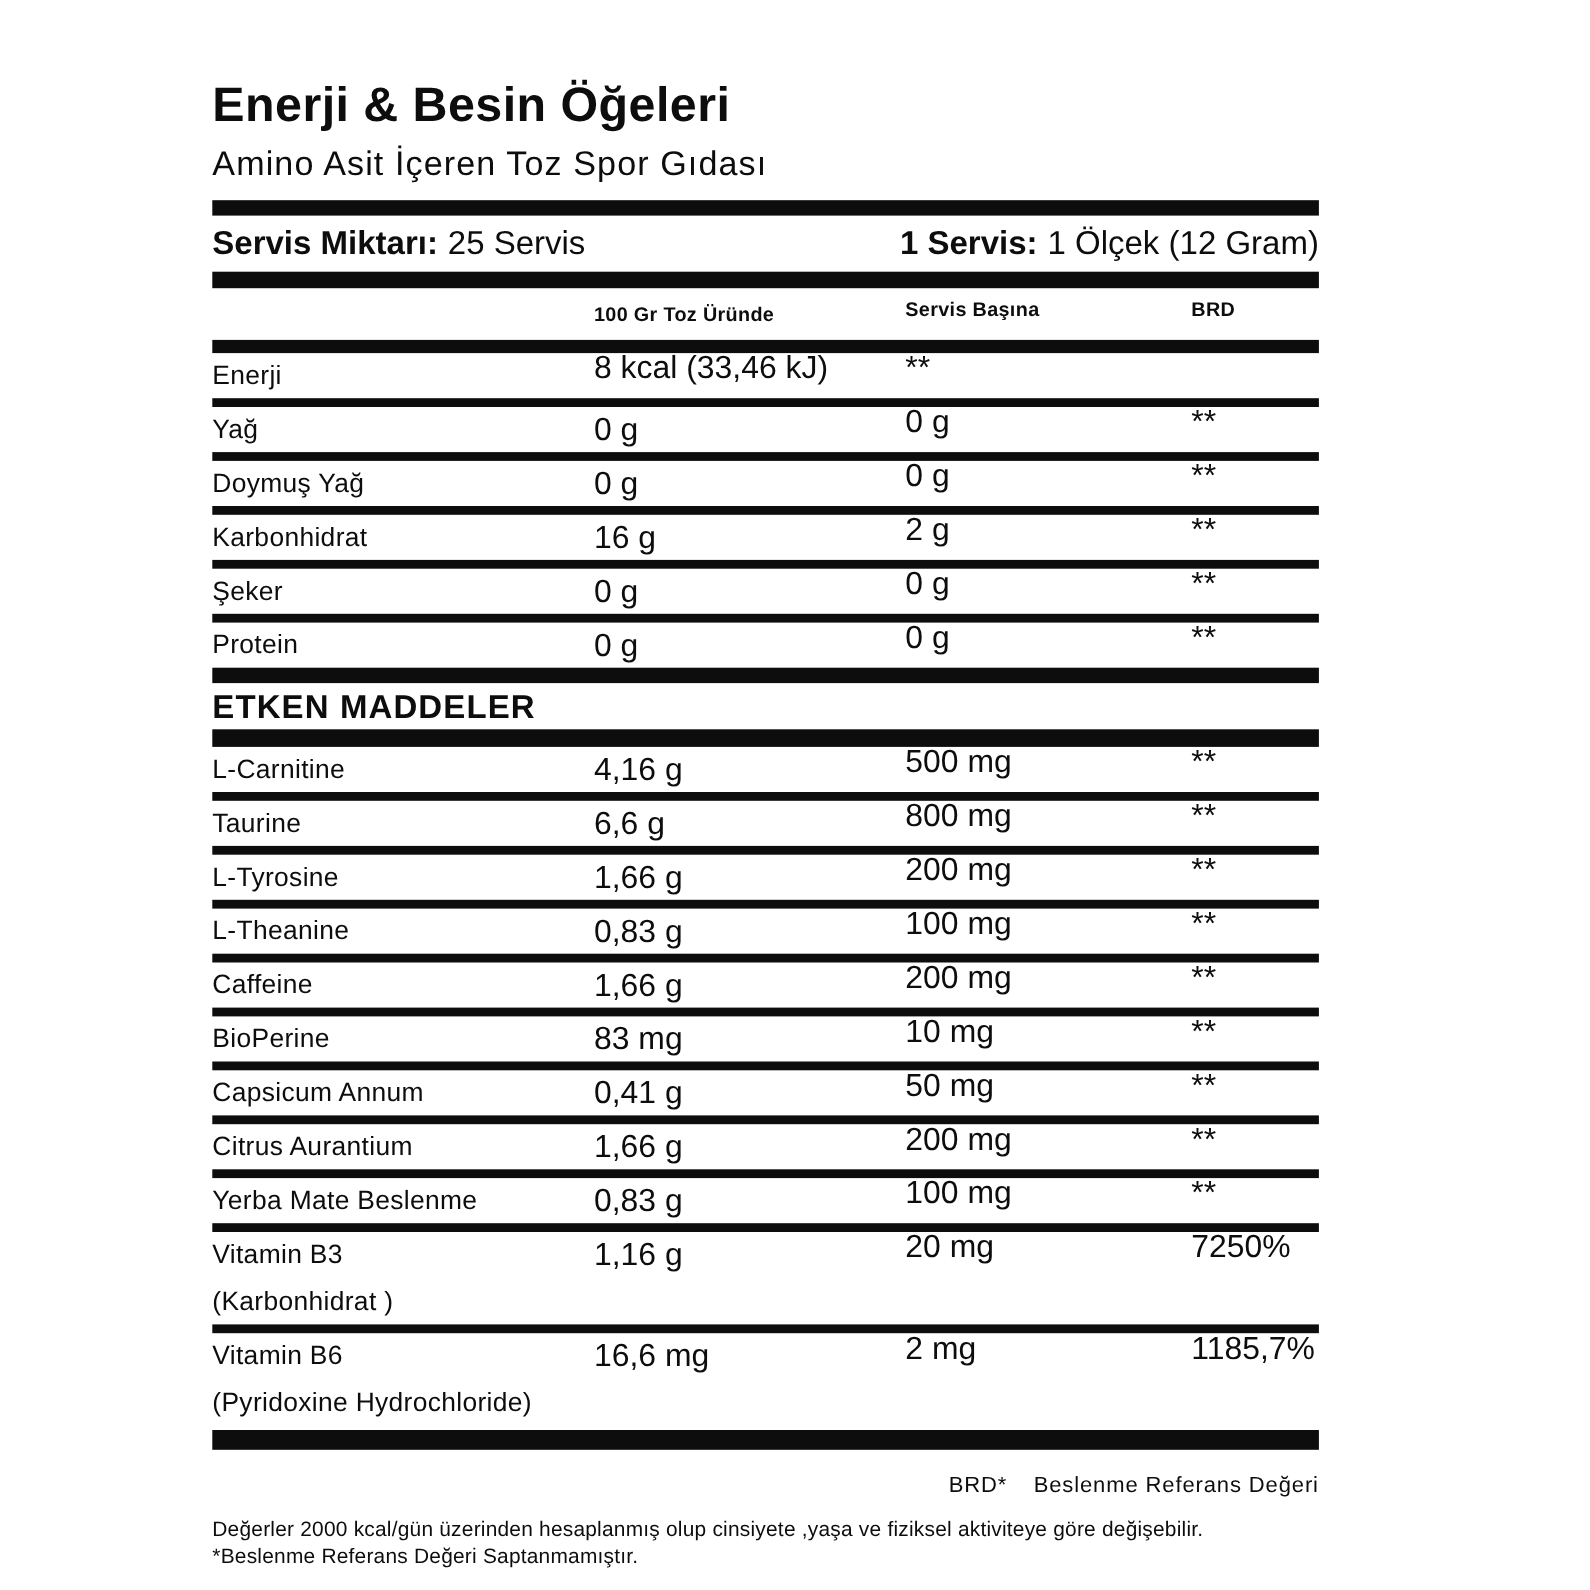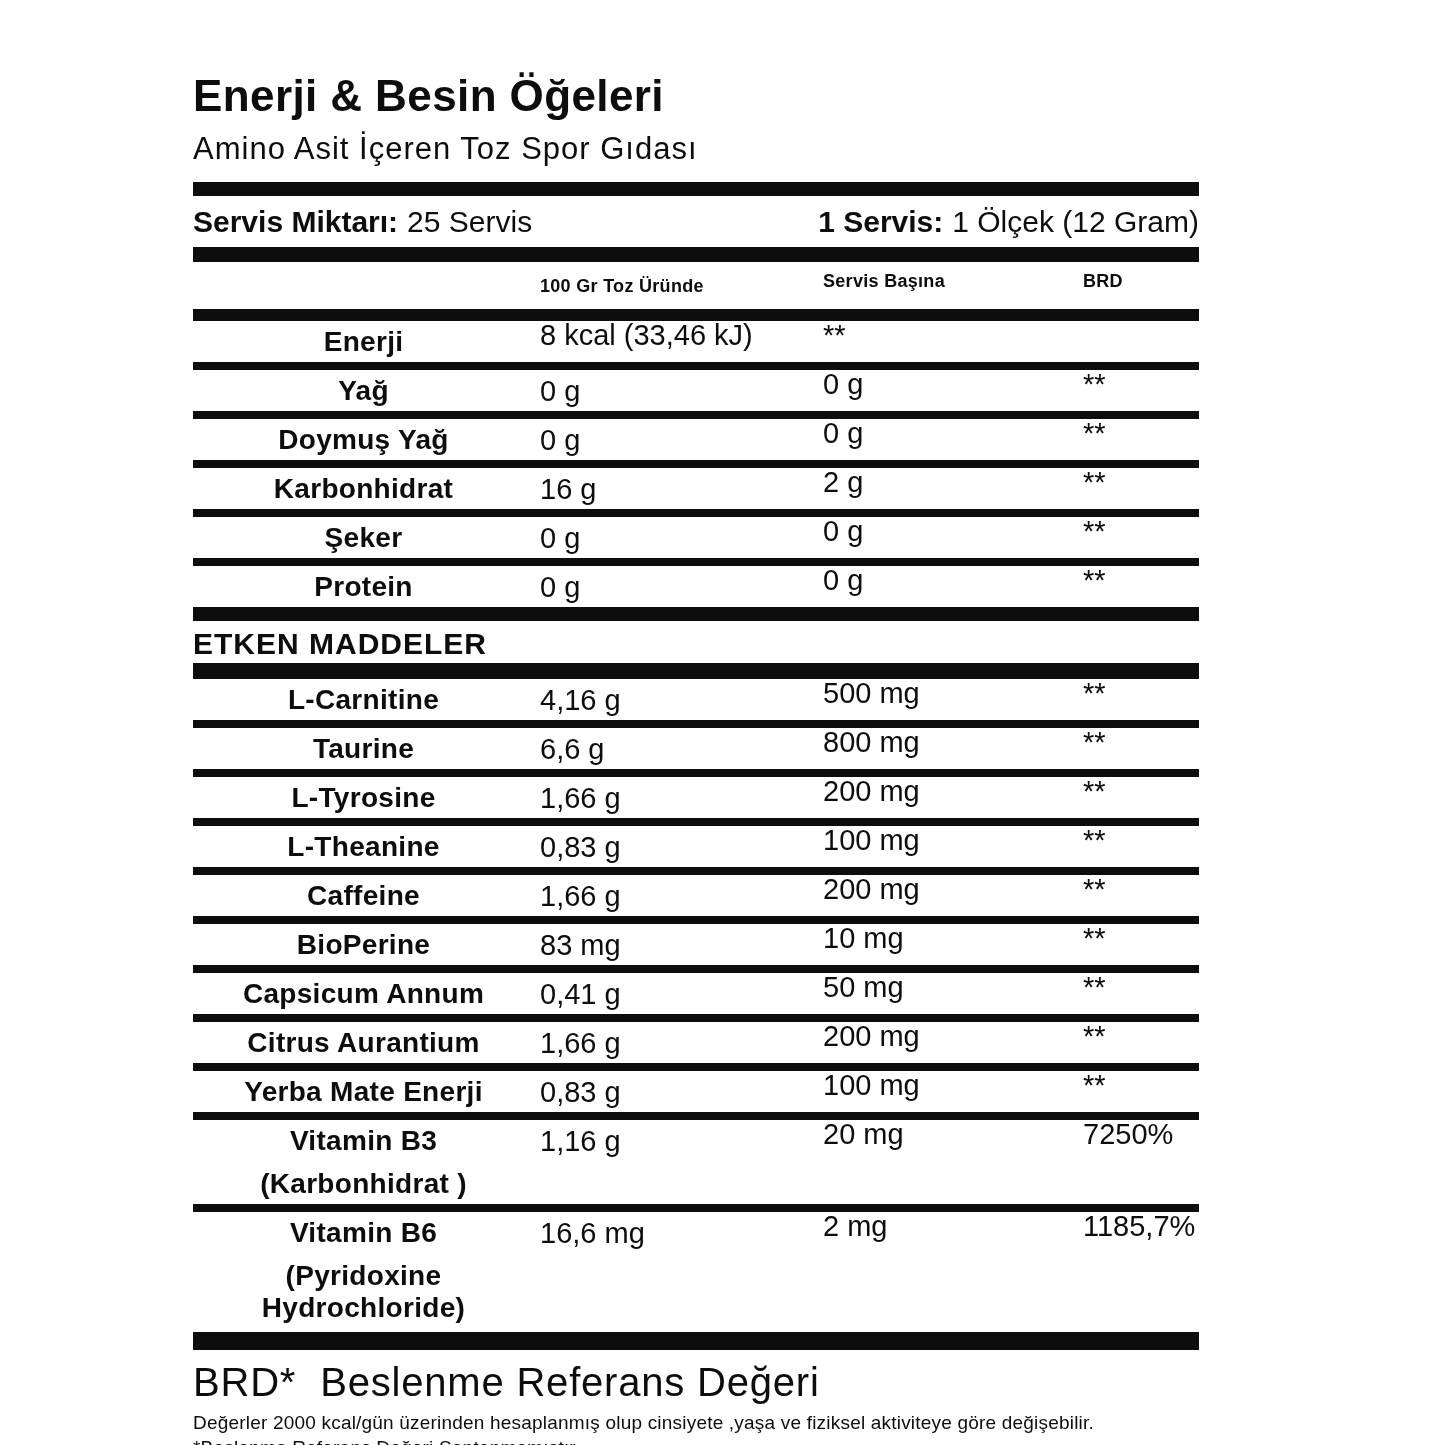--- a/index.html
+++ b/index.html
@@ -31,30 +31,30 @@
     font-size:30px; line-height:34px; padding:9px 0 8px; }
   .serving-row .bold { font-weight:bold; }
   .serving-row .val { margin-left:9px; }
 
   
   .grid { display:grid; grid-template-columns:347px 283px 260px auto; }
   .head-row { font-weight:bold; font-size:18px; line-height:28px; padding:10px 0 9px; letter-spacing:0.3px; }
   .head-row .c3, .head-row .c4 { position:relative; top:-5px; }
 
   .row { padding:5px 0 4px; align-items:start; }
-  .row .c1 { font-weight:bold; font-size:28px; line-height:32px; letter-spacing:0.3px; padding-right:6px;text-align:center; }
+  .row .c1 { font-weight:normal; font-size:24px; line-height:32px; letter-spacing:0.3px; padding-right:6px; }
   .row .lbl2 { display:block; margin-top:11px; }
   .row .c2 { font-size:29px; line-height:32px; }
   .row .c3 { font-size:29px; line-height:32px; position:relative; top:-7px; }
   .row .c4 { font-size:29px; line-height:32px; position:relative; top:-7px; }
 
   .section-row { font-weight:bold; font-size:30px; line-height:32px; letter-spacing:1px; padding:7px 0 3px; }
 
   
-  .footer-head { margin-top:15px; font-size:40px; line-height:34px; letter-spacing:0.8px; }
+  .footer-head { margin-top:15px; font-size:20px; line-height:34px; letter-spacing:0.8px;text-align:right; }
   .footer-head .brd-label { margin-right:24px; }
   .notes { margin-top:11px; font-size:19px; line-height:25px; letter-spacing:0.2px; }
 </style>
 </head>
 <body>
 
 <div class="content">
 
   <h1 class="title">Enerji &amp; Besin Öğeleri</h1>
   <div class="subtitle">Amino Asit İçeren Toz Spor Gıdası</div>
@@ -175,21 +175,21 @@
   </div>
       <div class="bar sep-thin"></div>
       <div class="grid row">
     <div class="c1"><span class="lbl1">Citrus Aurantium</span></div>
     <div class="c2">1,66 g</div>
     <div class="c3">200 mg</div>
     <div class="c4">**</div>
   </div>
       <div class="bar sep-thin"></div>
       <div class="grid row">
-    <div class="c1"><span class="lbl1">Yerba Mate Enerji</span></div>
+    <div class="c1"><span class="lbl1">Yerba Mate Beslenme</span></div>
     <div class="c2">0,83 g</div>
     <div class="c3">100 mg</div>
     <div class="c4">**</div>
   </div>
       <div class="bar sep-thin"></div>
       <div class="grid row">
     <div class="c1"><span class="lbl1">Vitamin B3</span><span class="lbl2">(Karbonhidrat )</span></div>
     <div class="c2">1,16 g</div>
     <div class="c3">20 mg</div>
     <div class="c4">7250%</div>

